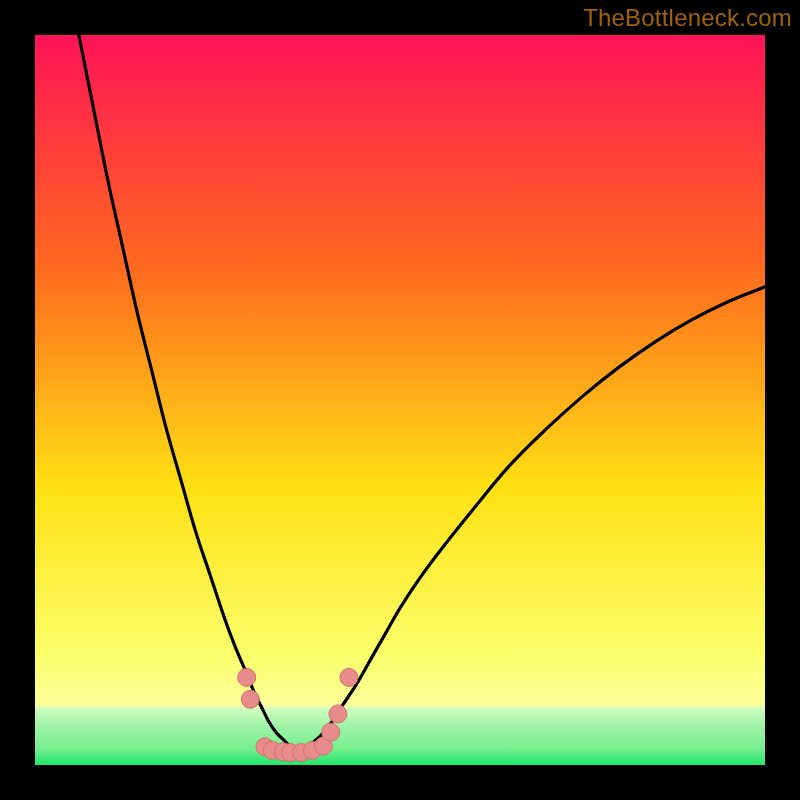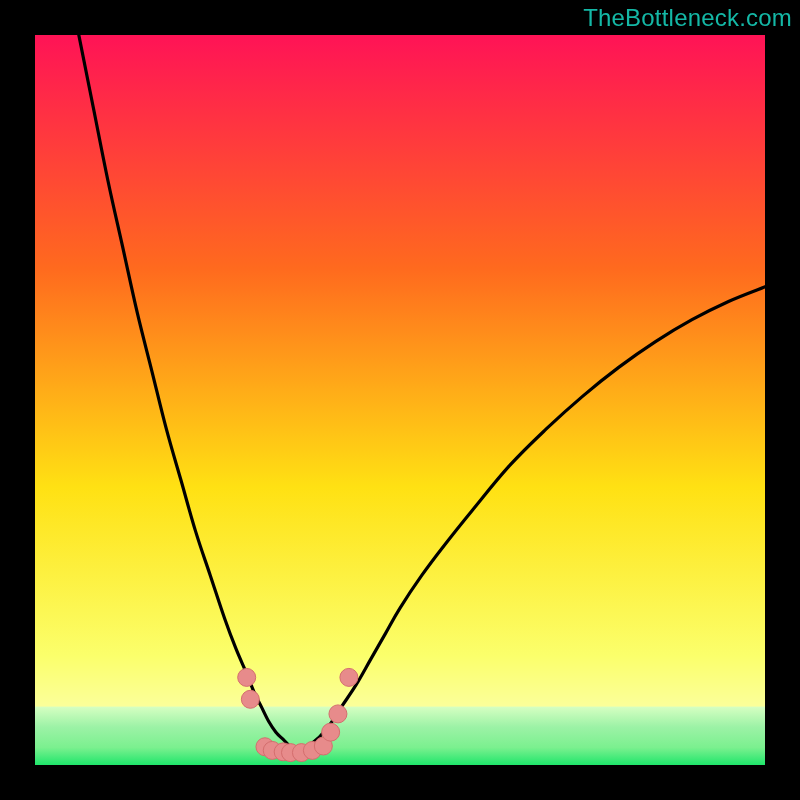--- a/index.html
+++ b/index.html
@@ -10,21 +10,21 @@
     height: 800px;
     background: #000;
   }
   .watermark {
     position: absolute;
     top: 4px;
     right: 8px;
     font-family: Arial, Helvetica, sans-serif;
     font-size: 24px;
     font-weight: 500;
-    color: #14b8a6;
+    color: #a16207;
     letter-spacing: 0.2px;
     z-index: 10;
   }
   .plot {
     position: absolute;
     left: 35px;
     top: 35px;
     width: 730px;
     height: 730px;
     overflow: hidden;

